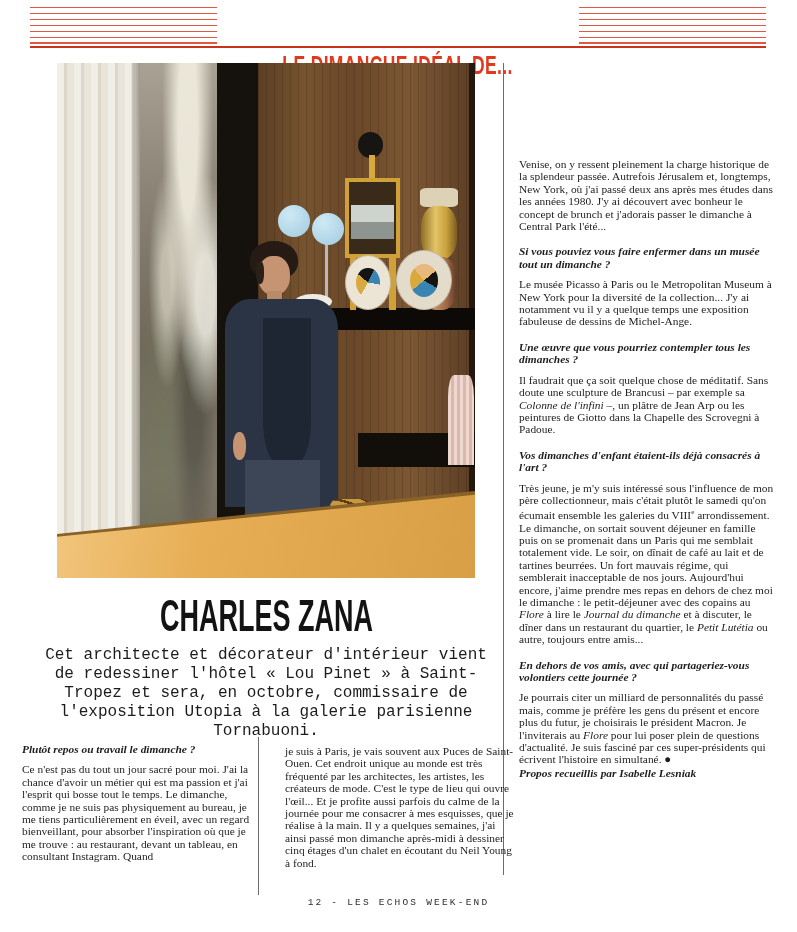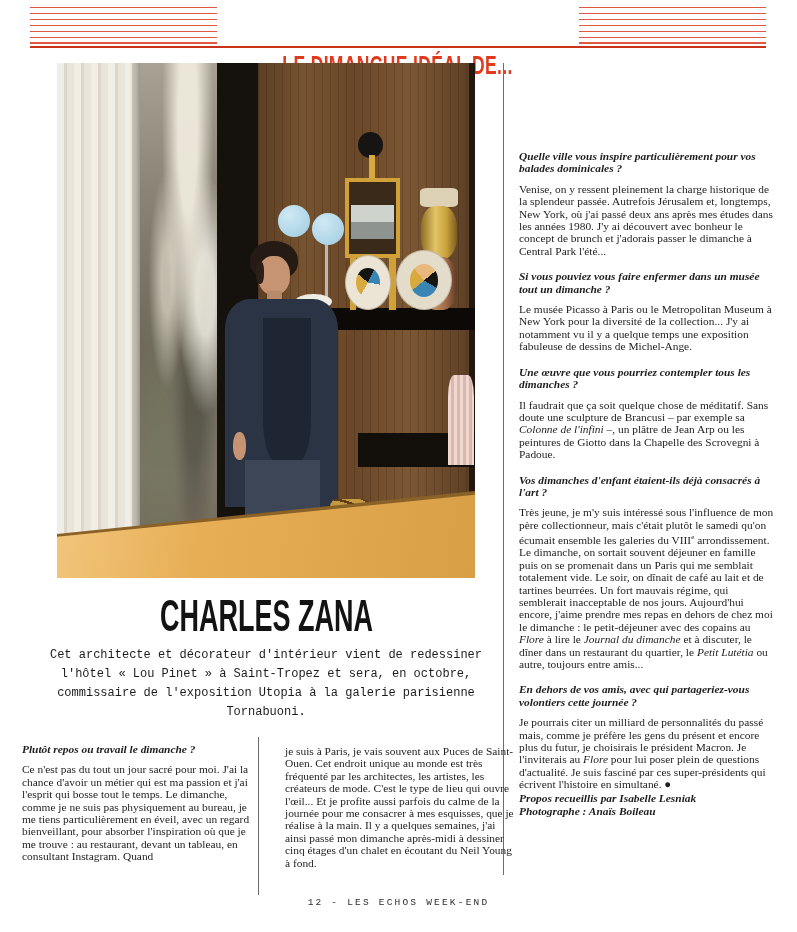--- a/index.html
+++ b/index.html
@@ -81,21 +81,21 @@
   .ph-table-edge{left:0;top:82.6%;width:100%;height:17.4%;
      clip-path:polygon(0 51%,100% 3%,100% 100%,0 100%);background:#8a6126;}
   .ph-table{left:0;top:83%;width:100%;height:17%;
      clip-path:polygon(0 53%,100% 5%,100% 100%,0 100%);
      background:linear-gradient(100deg,#f2c67d 0%,#e7ae55 35%,#e0a74e 65%,#d89f47 100%);}
 
   
   .name-block{position:absolute;left:40px;top:593px;width:452px;text-align:center;}
   .name{font-family:"Liberation Sans",sans-serif;font-weight:bold;font-size:45px;line-height:1;
         color:#131313;display:inline-block;transform:scaleX(.6);transform-origin:center;white-space:nowrap;}
-  .dek{margin-top:8px;font-family:"Liberation Mono",monospace;font-size:12px;line-height:19px;color:#1c1c1c;}
+  .dek{margin-top:8px;font-family:"Liberation Mono",monospace;font-size:16px;line-height:19px;color:#1c1c1c;}
 
   
   .qa-q{font-weight:bold;font-style:italic;margin:0 0 1px 0;}
   .qa-a{margin:8px 0 13px 0;}
   .bodytext{font-size:11.4px;line-height:12.4px;}
   .bottom-cols{position:absolute;left:22px;top:735px;width:478px;}
   .bcol1{position:absolute;left:0;top:8px;width:230px;}
   .bcol2{position:absolute;left:263px;top:2px;width:233px;}
   .col-divider{position:absolute;left:236px;top:2px;width:1px;height:158px;background:#6b6b6b;}
   .right-col{position:absolute;left:519px;top:150px;width:257px;}
@@ -179,29 +179,27 @@
       <p class="qa-q">Plutôt repos ou travail le dimanche ?</p>
       <p class="qa-a">Ce n'est pas du tout un jour sacré pour moi. J'ai la chance d'avoir un métier qui est ma passion et j'ai l'esprit qui bosse tout le temps. Le dimanche, comme je ne suis pas physiquement au bureau, je me tiens particulièrement en éveil, avec un regard bienveillant, pour absorber l'inspiration où que je me trouve : au restaurant, devant un tableau, en consultant Instagram. Quand</p>
     </div>
     <div class="col-divider"></div>
     <div class="bcol2">
       <p class="qa-a">je suis à Paris, je vais souvent aux Puces de Saint-Ouen. Cet endroit unique au monde est très fréquenté par les architectes, les artistes, les créateurs de mode. C'est le type de lieu qui ouvre l'œil... Et je profite aussi parfois du calme de la journée pour me consacrer à mes esquisses, que je réalise à la main. Il y a quelques semaines, j'ai ainsi passé mon dimanche après-midi à dessiner cinq étages d'un chalet en écoutant du Neil Young à fond.</p>
     </div>
   </div>
 
   <div class="right-col bodytext">
-    <p class="qa-q">Quelle ville vous inspire particulièrement pour vos balades dominicales ?</p>
     <p class="qa-a">Venise, on y ressent pleinement la charge historique de la splendeur passée. Autrefois Jérusalem et, longtemps, New York, où j'ai passé deux ans après mes études dans les années 1980. J'y ai découvert avec bonheur le concept de brunch et j'adorais passer le dimanche à Central Park l'été...</p>
     <p class="qa-q">Si vous pouviez vous faire enfermer dans un musée tout un dimanche ?</p>
     <p class="qa-a">Le musée Picasso à Paris ou le Metropolitan Museum à New York pour la diversité de la collection... J'y ai notamment vu il y a quelque temps une exposition fabuleuse de dessins de Michel-Ange.</p>
     <p class="qa-q">Une œuvre que vous pourriez contempler tous les dimanches ?</p>
     <p class="qa-a">Il faudrait que ça soit quelque chose de méditatif. Sans doute une sculpture de Brancusi – par exemple sa <i>Colonne de l'infini</i> –, un plâtre de Jean Arp ou les peintures de Giotto dans la Chapelle des Scrovegni à Padoue.</p>
     <p class="qa-q">Vos dimanches d'enfant étaient-ils déjà consacrés à l'art ?</p>
     <p class="qa-a">Très jeune, je m'y suis intéressé sous l'influence de mon père collectionneur, mais c'était plutôt le samedi qu'on écumait ensemble les galeries du VIII<sup>e</sup> arrondissement. Le dimanche, on sortait souvent déjeuner en famille puis on se promenait dans un Paris qui me semblait totalement vide. Le soir, on dînait de café au lait et de tartines beurrées. Un fort mauvais régime, qui semblerait inacceptable de nos jours. Aujourd'hui encore, j'aime prendre mes repas en dehors de chez moi le dimanche : le petit-déjeuner avec des copains au <i>Flore</i> à lire le <i>Journal du dimanche</i> et à discuter, le dîner dans un restaurant du quartier, le <i>Petit Lutétia</i> ou autre, toujours entre amis...</p>
     <p class="qa-q">En dehors de vos amis, avec qui partageriez-vous volontiers cette journée ?</p>
     <p class="qa-a" style="margin-bottom:0">Je pourrais citer un milliard de personnalités du passé mais, comme je préfère les gens du présent et encore plus du futur, je choisirais le président Macron. Je l'inviterais au <i>Flore</i> pour lui poser plein de questions d'actualité. Je suis fasciné par ces super-présidents qui écrivent l'histoire en simultané. ●</p>
     <div class="credits">Propos recueillis par Isabelle Lesniak</div>
-    <div class="credits">Photographe : Anaïs Boileau</div>
   </div>
 
   <div class="footer">12 - LES ECHOS WEEK-END</div>
 
 </div>
 
 </body></html>

